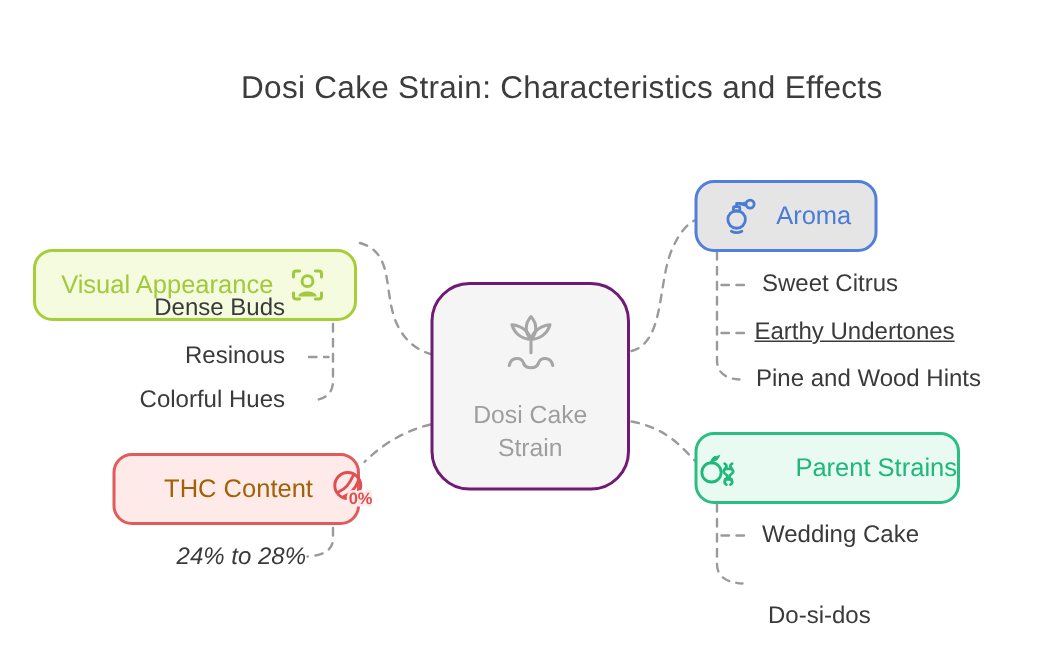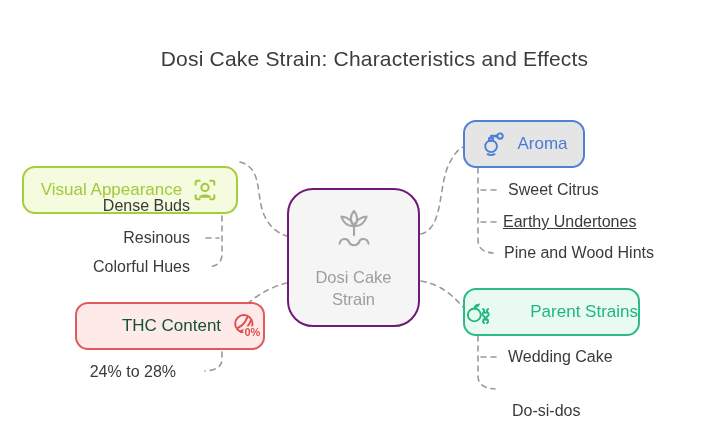--- a/index.html
+++ b/index.html
@@ -43,22 +43,22 @@
     gap: 9px;
     border-radius: 13px;
     font-size: 17px;
     white-space: nowrap;
   }
   .node-va {
     left: 22px; top: 136px; width: 216px; height: 48px;
     background: #f4fbdf; border: 2px solid #a6ce39; color: #a2c93b; margin-top: 30px;
   }
   .node-thc {
-    left: 75px; top: 302px; width: 190px; height: 48px;
-    background: #ffeaea; border: 2px solid #e15b5b; color: #14532d; padding-left: 42px;
+    left: 75px; top: 302px; width: 165px; height: 48px;
+    background: #ffeaea; border: 2px solid #e15b5b; color: #a16207; padding-left: 42px;
   }
   .node-aroma {
     left: 463px; top: 120px; width: 122px; height: 48px;
     background: #e5e5e5; border: 2px solid #517fd9; color: #4a7cd6;
   }
   .node-parent {
     left: 463px; top: 288px; width: 177px; height: 48px;
     background: #e8faf1; border: 2px solid #2dbd82; color: #1db87a; justify-content: space-between;
   }
   .node-central {
@@ -143,21 +143,21 @@
     <span>THC Content</span>
     <span class="icon">
       <svg width="30" height="30" viewBox="0 0 26 26" fill="none" stroke="#e04f4f" stroke-width="1.7" stroke-linecap="round">
         <circle cx="12" cy="11" r="7.5"></circle>
         <path d="M7 14.5 Q12 12.5 15 5.5"></path>
         <path d="M9.5 17.5 Q15.5 15 18 8.5"></path>
         <text x="12.5" y="21.5" font-size="9.5" font-weight="bold" fill="#e04f4f" stroke="#ffeaea" stroke-width="3" paint-order="stroke" font-family="Liberation Sans, sans-serif">0%</text>
       </svg>
     </span>
   </div>
-  <div class="item r" style="right:528px; top:362px;">24% to 28%</div>
+  <div class="item r" style="right:500px; top:362px;font-style:italic;">24% to 28%</div>
 
   <div class="node node-aroma">
     <span class="icon">
       <svg width="28" height="28" viewBox="0 0 24 24" fill="none" stroke="#4a7cd6" stroke-width="1.6" stroke-linecap="round" stroke-linejoin="round">
         <circle cx="9.5" cy="14" r="5"></circle>
         <path d="M6.5 20.7 Q9.5 22.3 12.5 20.7"></path>
         <rect x="7.7" y="6.6" width="3.6" height="2.6" rx="0.6"></rect>
         <path d="M9.5 6.6 V4.8 H12"></path>
         <path d="M11.5 5.2 H14.6"></path>
         <circle cx="17.2" cy="5.2" r="2.3"></circle>

